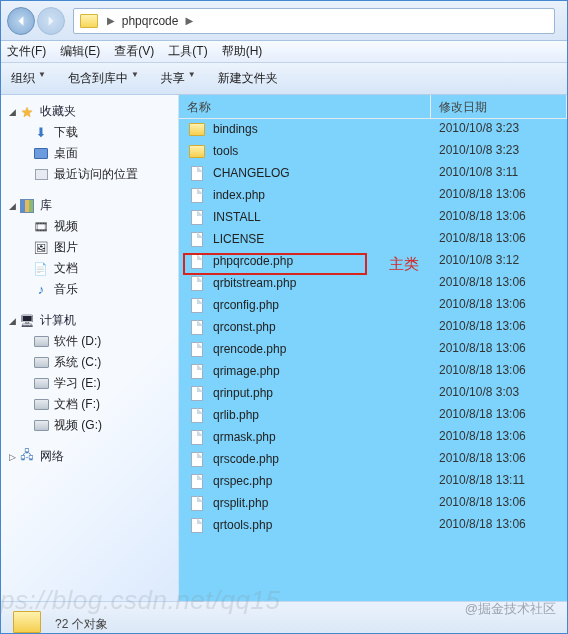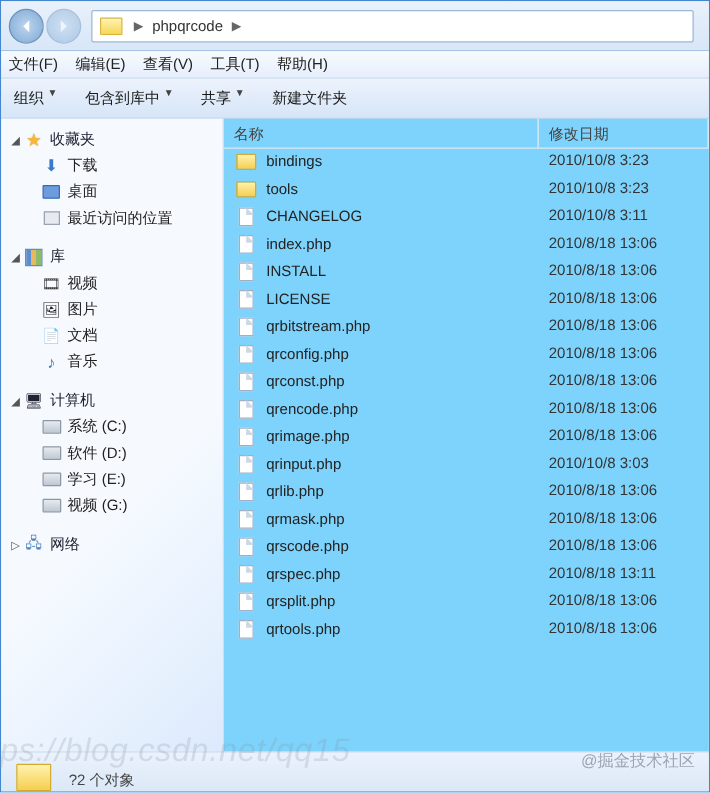--- a/index.html
+++ b/index.html
@@ -178,33 +178,39 @@
       <div class="side-group">
         <div class="side-head">
           <span class="tw">◢</span>
           <span class="ic comp-ic"></span>
           <span>计算机</span>
         </div>
         <div class="side-item">
             <span class="ic">
               <span class="drive-ic"></span>
             </span>
+            <span>软件 (D:)</span>
+          </div>
+        <div class="side-item">
+            <span class="ic">
+              <span class="drive-ic"></span>
+            </span>
             <span>系统 (C:)</span>
           </div>
         <div class="side-item">
             <span class="ic">
               <span class="drive-ic"></span>
             </span>
-            <span>软件 (D:)</span>
+            <span>学习 (E:)</span>
           </div>
         <div class="side-item">
             <span class="ic">
               <span class="drive-ic"></span>
             </span>
-            <span>学习 (E:)</span>
+            <span>文档 (F:)</span>
           </div>
         <div class="side-item">
             <span class="ic">
               <span class="drive-ic"></span>
             </span>
             <span>视频 (G:)</span>
           </div>
       </div>
 
       <div class="side-group">
@@ -274,20 +280,31 @@
               </span>
               <span>LICENSE</span>
             </div>
             <div class="cell-date">2010/8/18 13:06</div>
           </div>
           <div class="row">
             <div class="cell-name">
               <span class="ic">
                 <span class="file-ic"></span>
               </span>
+              <span>phpqrcode.php</span>
+            </div>
+            <div class="cell-date">2010/10/8 3:12</div>
+            <div class="highlight-box"></div>
+            <div class="annotation">主类</div>
+          </div>
+          <div class="row">
+            <div class="cell-name">
+              <span class="ic">
+                <span class="file-ic"></span>
+              </span>
               <span>qrbitstream.php</span>
             </div>
             <div class="cell-date">2010/8/18 13:06</div>
           </div>
           <div class="row">
             <div class="cell-name">
               <span class="ic">
                 <span class="file-ic"></span>
               </span>
               <span>qrconfig.php</span>

